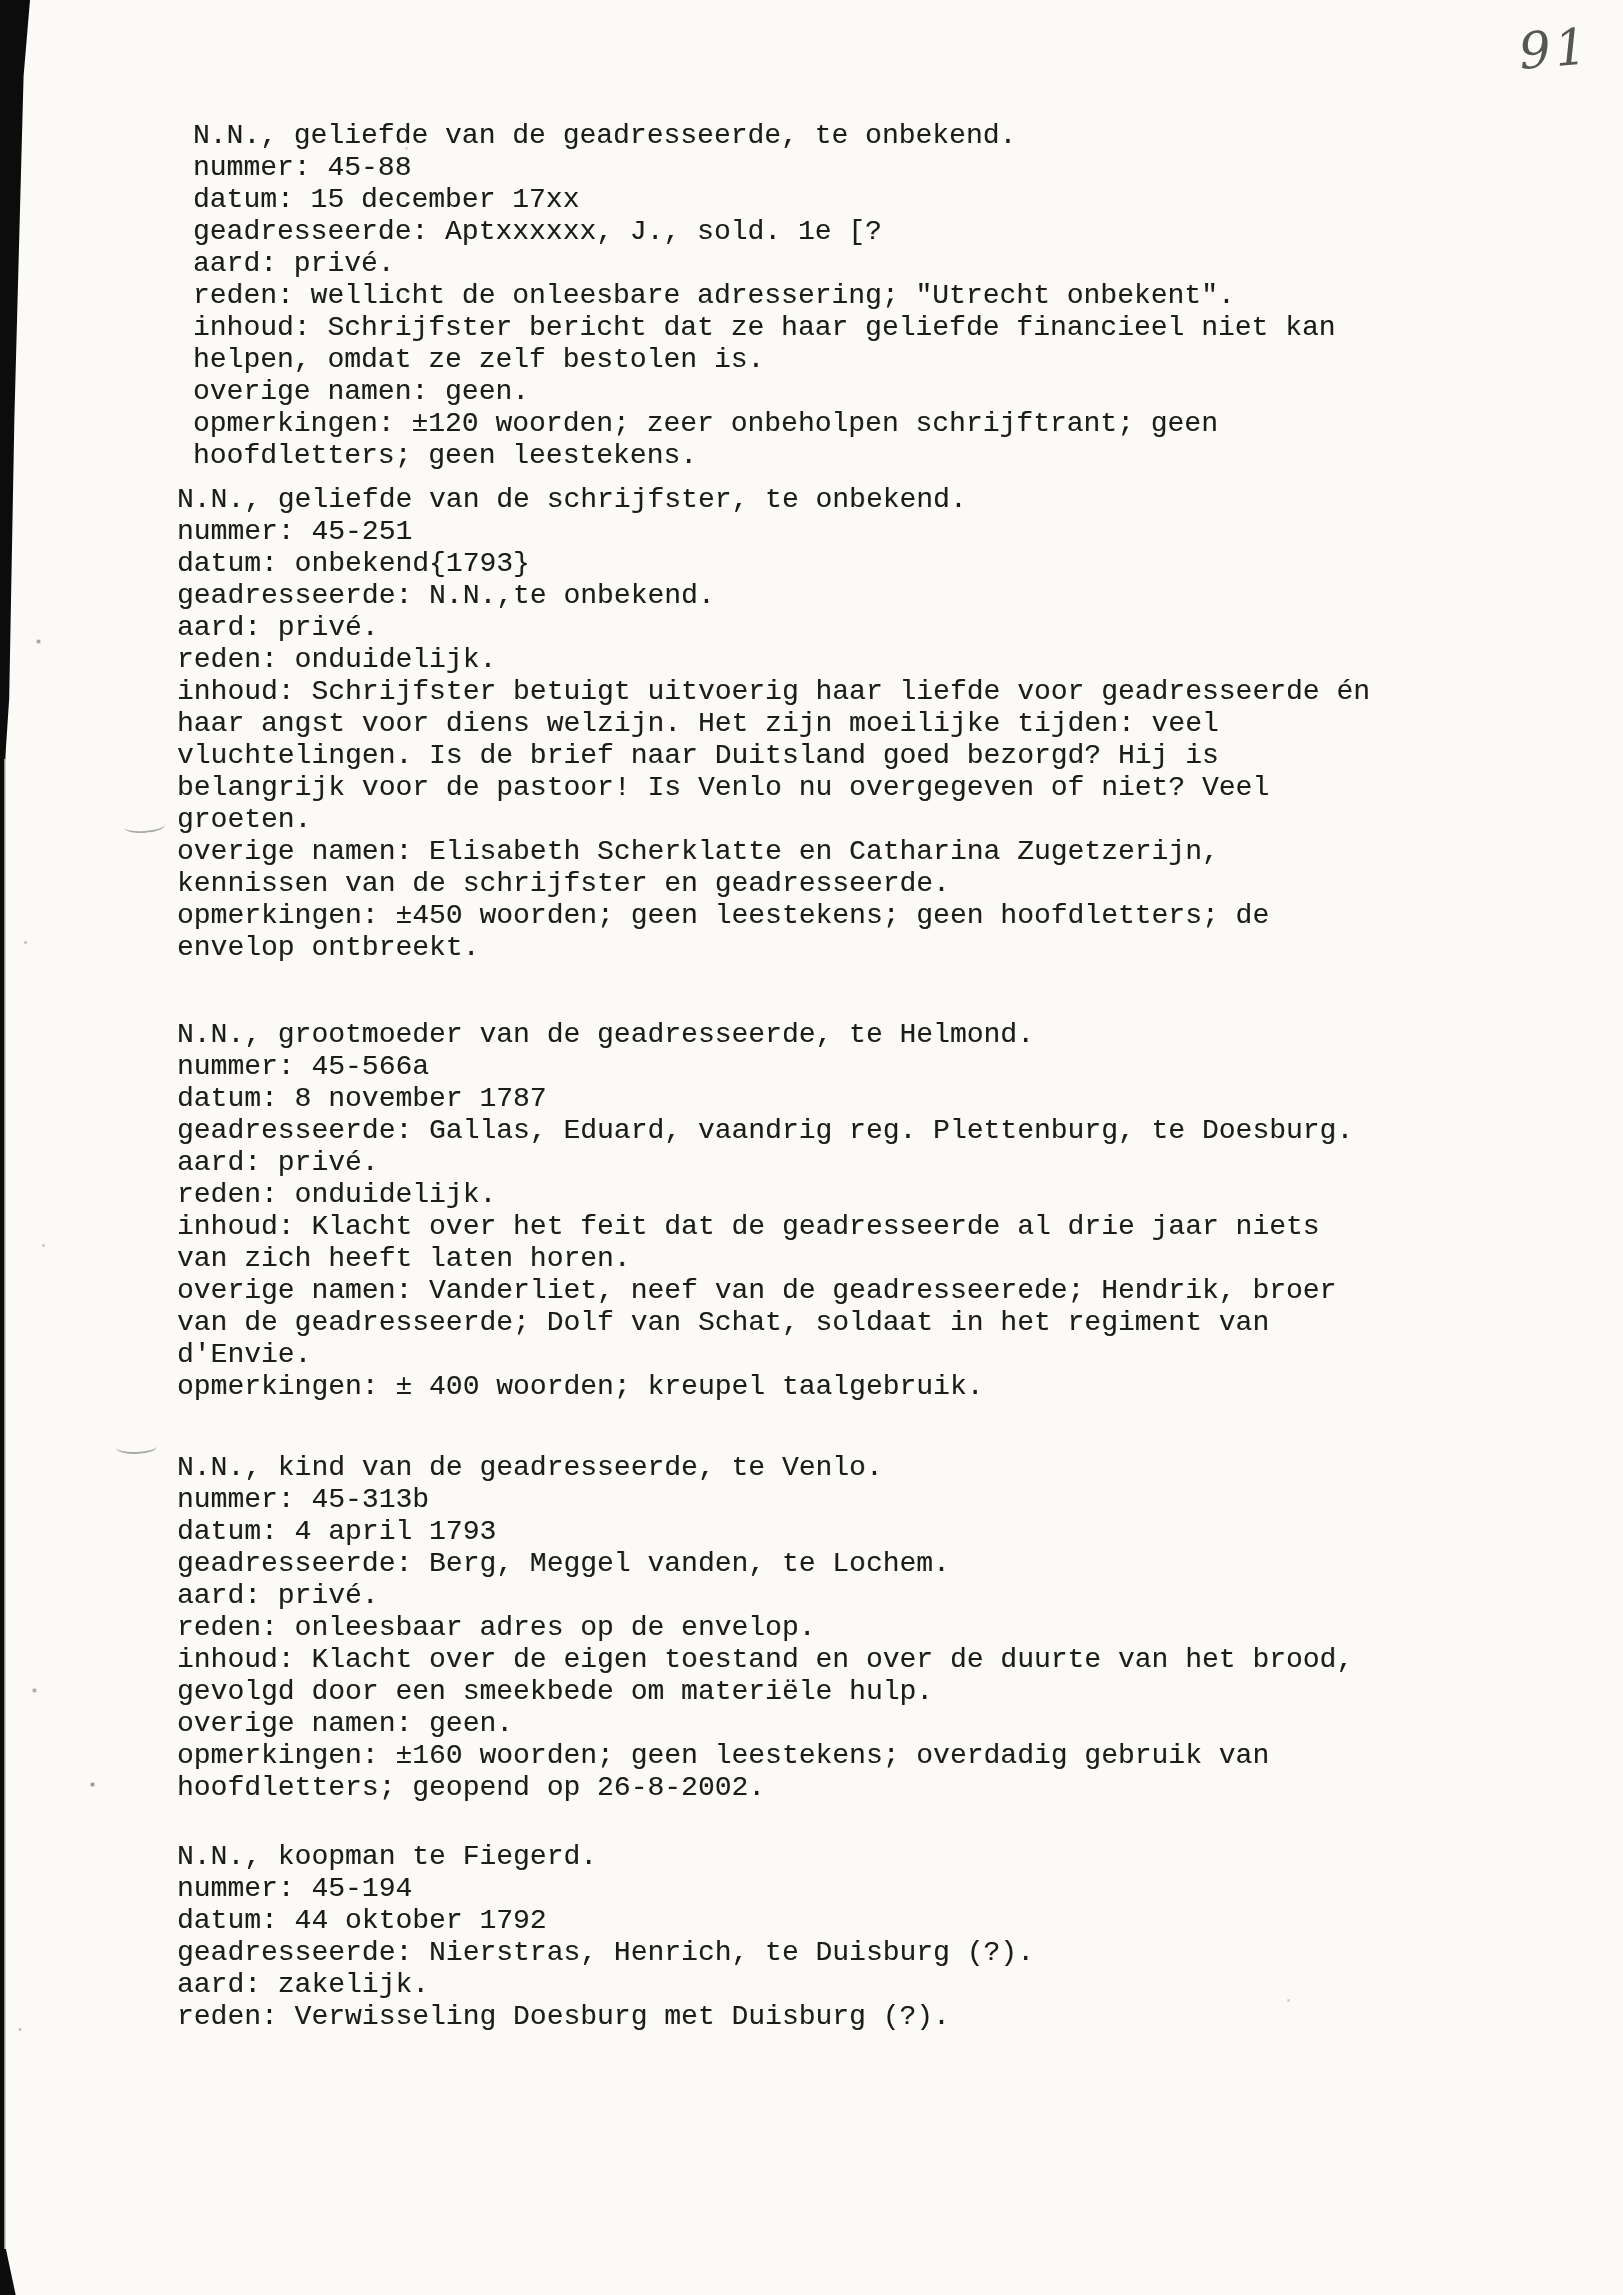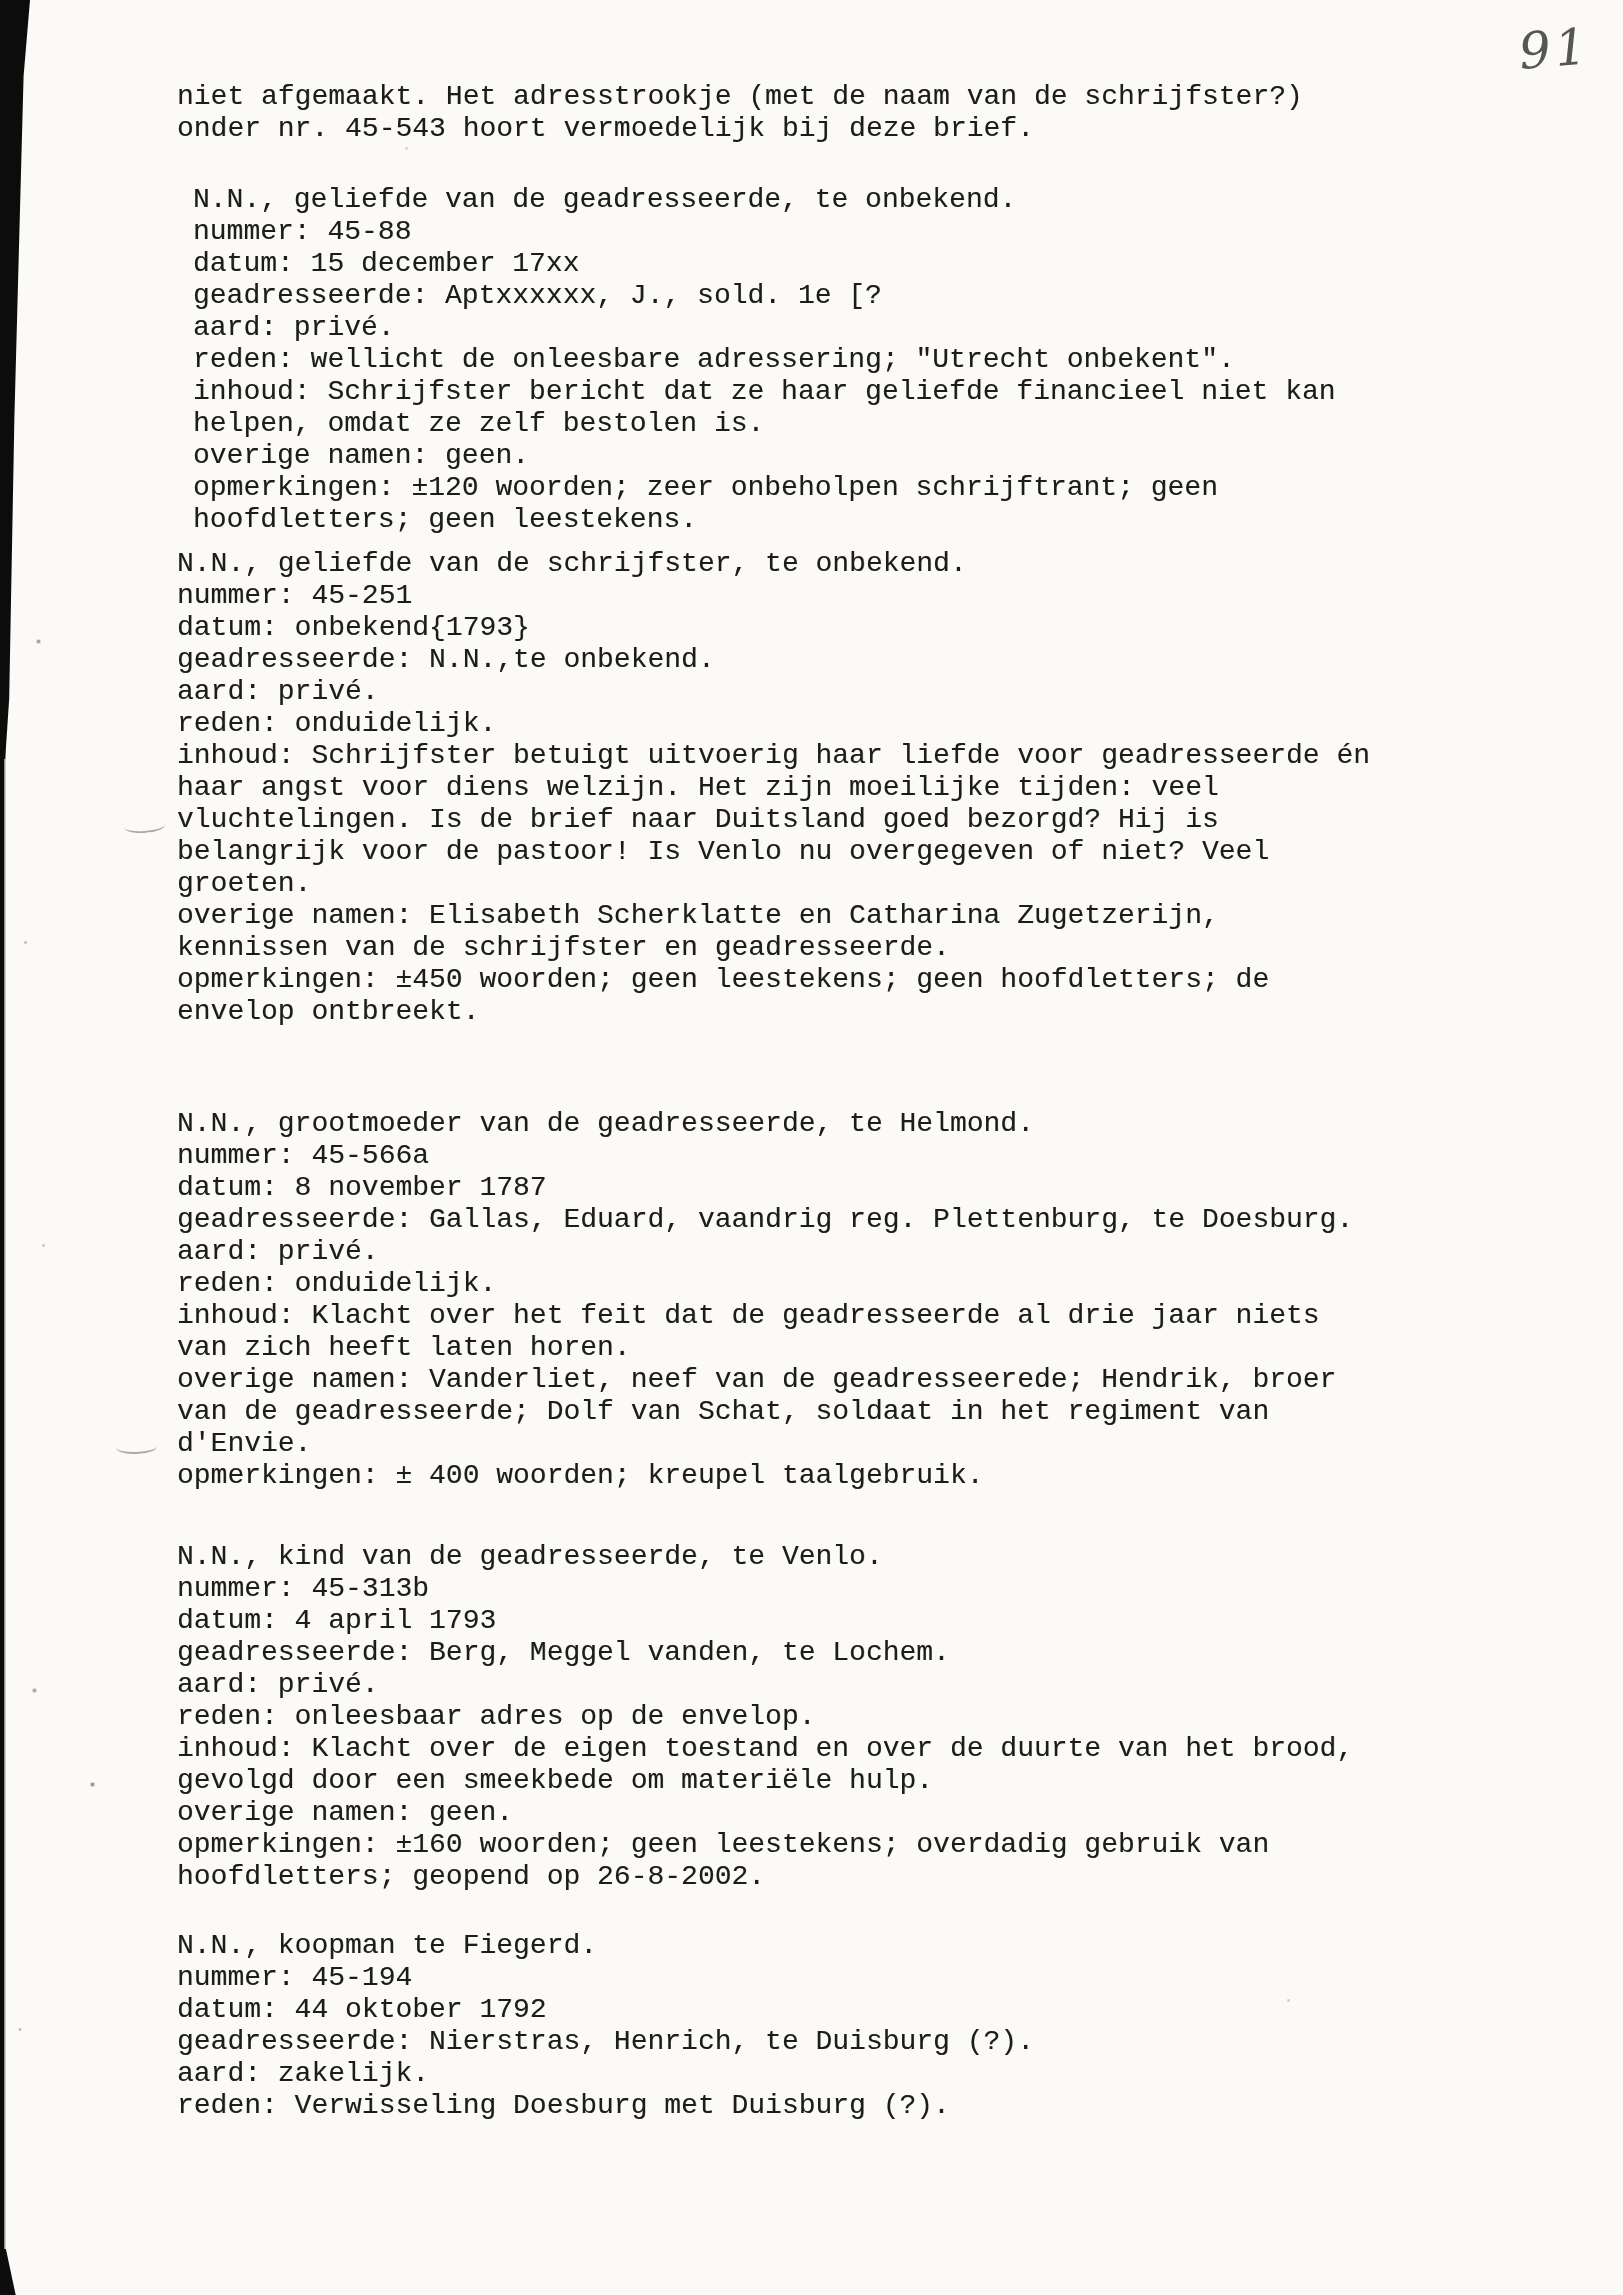--- a/index.html
+++ b/index.html
@@ -77,21 +77,21 @@
     margin: 0;
     white-space: pre;
     font-family: "Liberation Mono", "DejaVu Sans Mono", monospace;
     font-size: 28px;
     line-height: 32px;
     color: #1c1c1c;
     text-shadow: 0.3px 0.4px 0 rgba(25,25,25,0.35);
   }
   pre.block.entry-1 { margin-top: 39px; margin-left: 16px; }
   pre.block.entry-2 { margin-top: 12px; }
-  pre.block.entry-3 { margin-top: 80px; }
+  pre.block.entry-3 { margin-top: 55px; }
   pre.block.entry-4 { margin-top: 49px; }
   pre.block.entry-5 { margin-top: 37px; }
 
   
   .pencil-mark {
     position: absolute;
     width: 41px;
     height: 11.8px;
     border: none;
     border-bottom: 2.6px solid rgba(143,143,138,0.75);
@@ -106,22 +106,20 @@
 <div class="page">
 
   <div class="scan-strip"></div>
   <div class="scan-wedge-top"></div>
   <div class="scan-wedge-bottom"></div>
   <div class="scan-speckles"></div>
 
   <div class="page-number">91</div>
 
   <main class="text-col">
-    <pre class="block intro">niet afgemaakt. Het adresstrookje (met de naam van de schrijfster?)
-onder nr. 45-543 hoort vermoedelijk bij deze brief.</pre>
     <pre class="block entry-1">N.N., geliefde van de geadresseerde, te onbekend.
 nummer: 45-88
 datum: 15 december 17xx
 geadresseerde: Aptxxxxxx, J., sold. 1e [?
 aard: privé.
 reden: wellicht de onleesbare adressering; "Utrecht onbekent".
 inhoud: Schrijfster bericht dat ze haar geliefde financieel niet kan
 helpen, omdat ze zelf bestolen is.
 overige namen: geen.
 opmerkingen: ±120 woorden; zeer onbeholpen schrijftrant; geen

